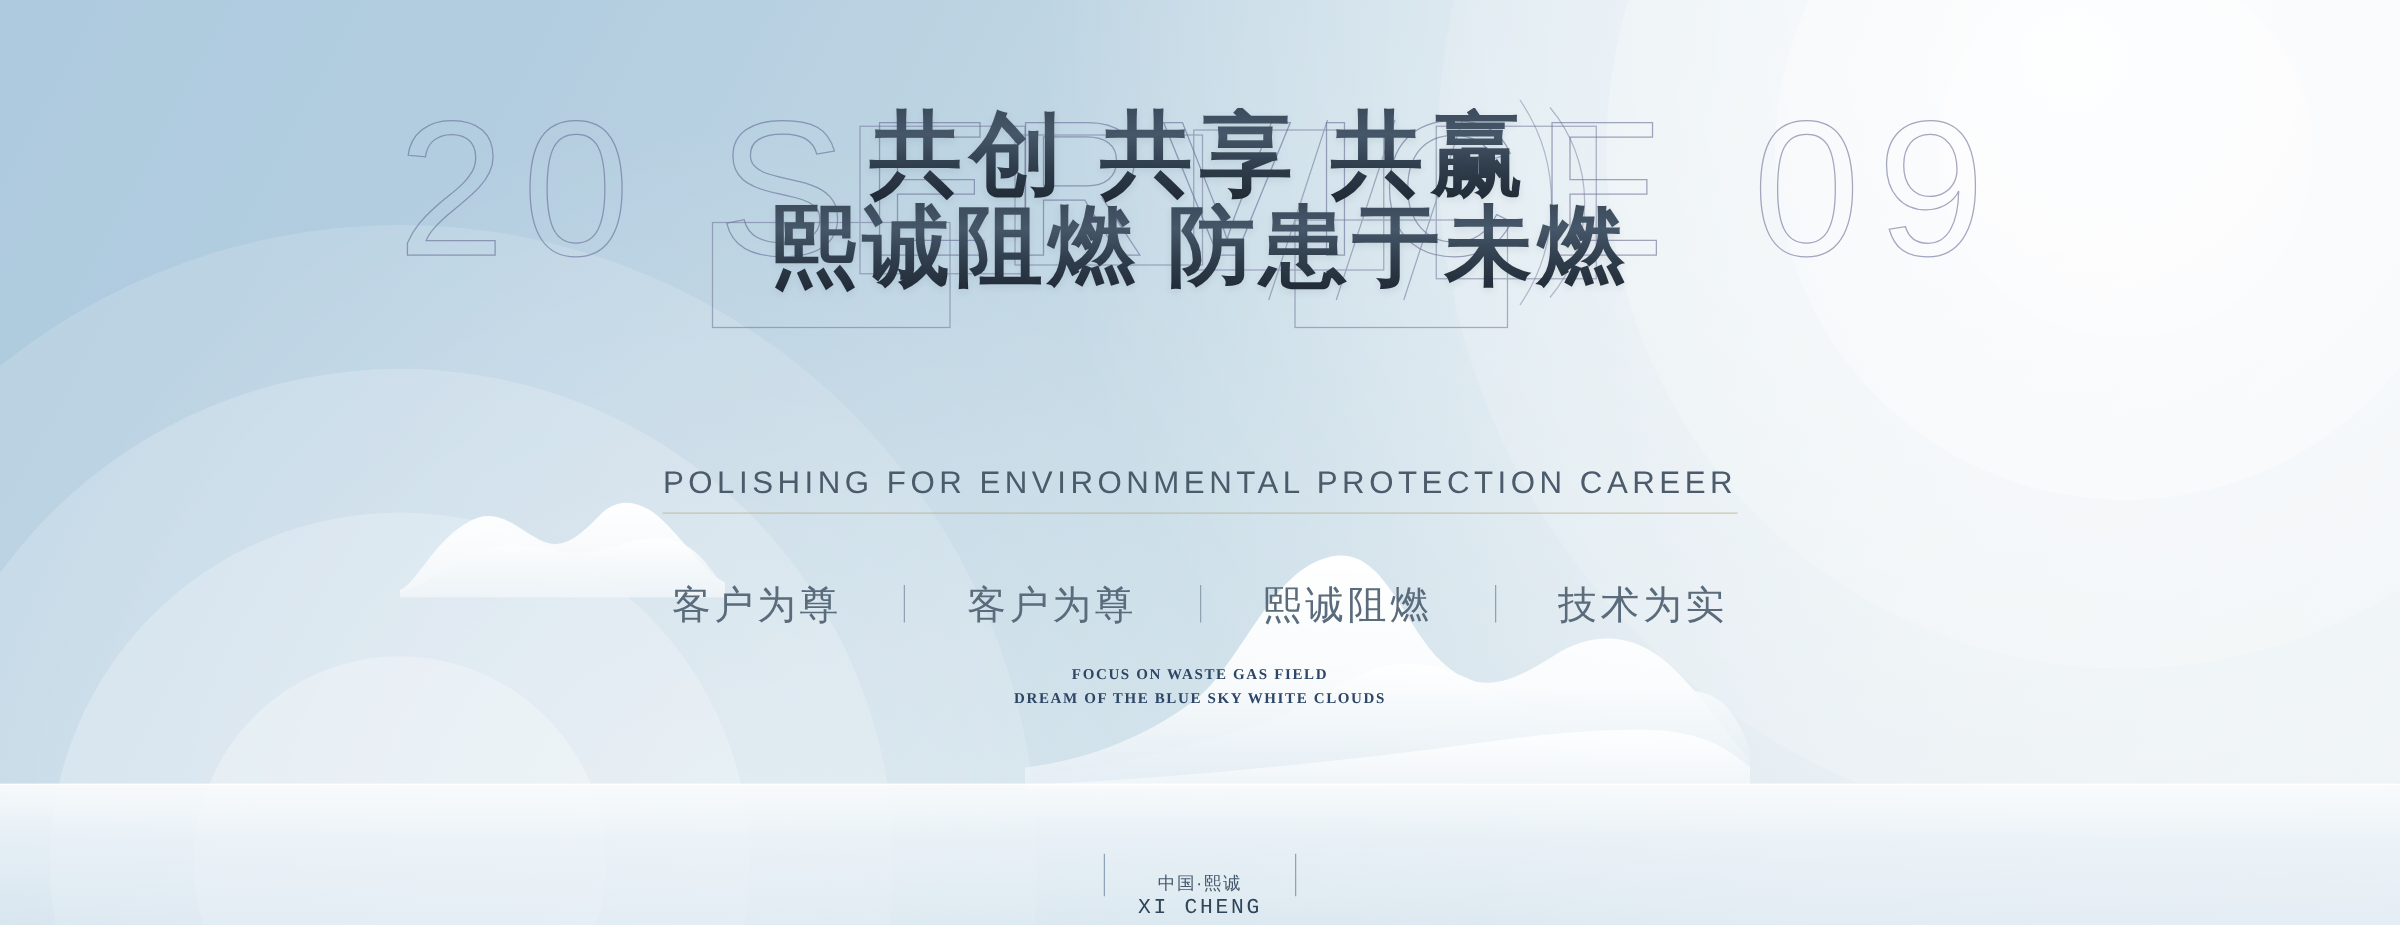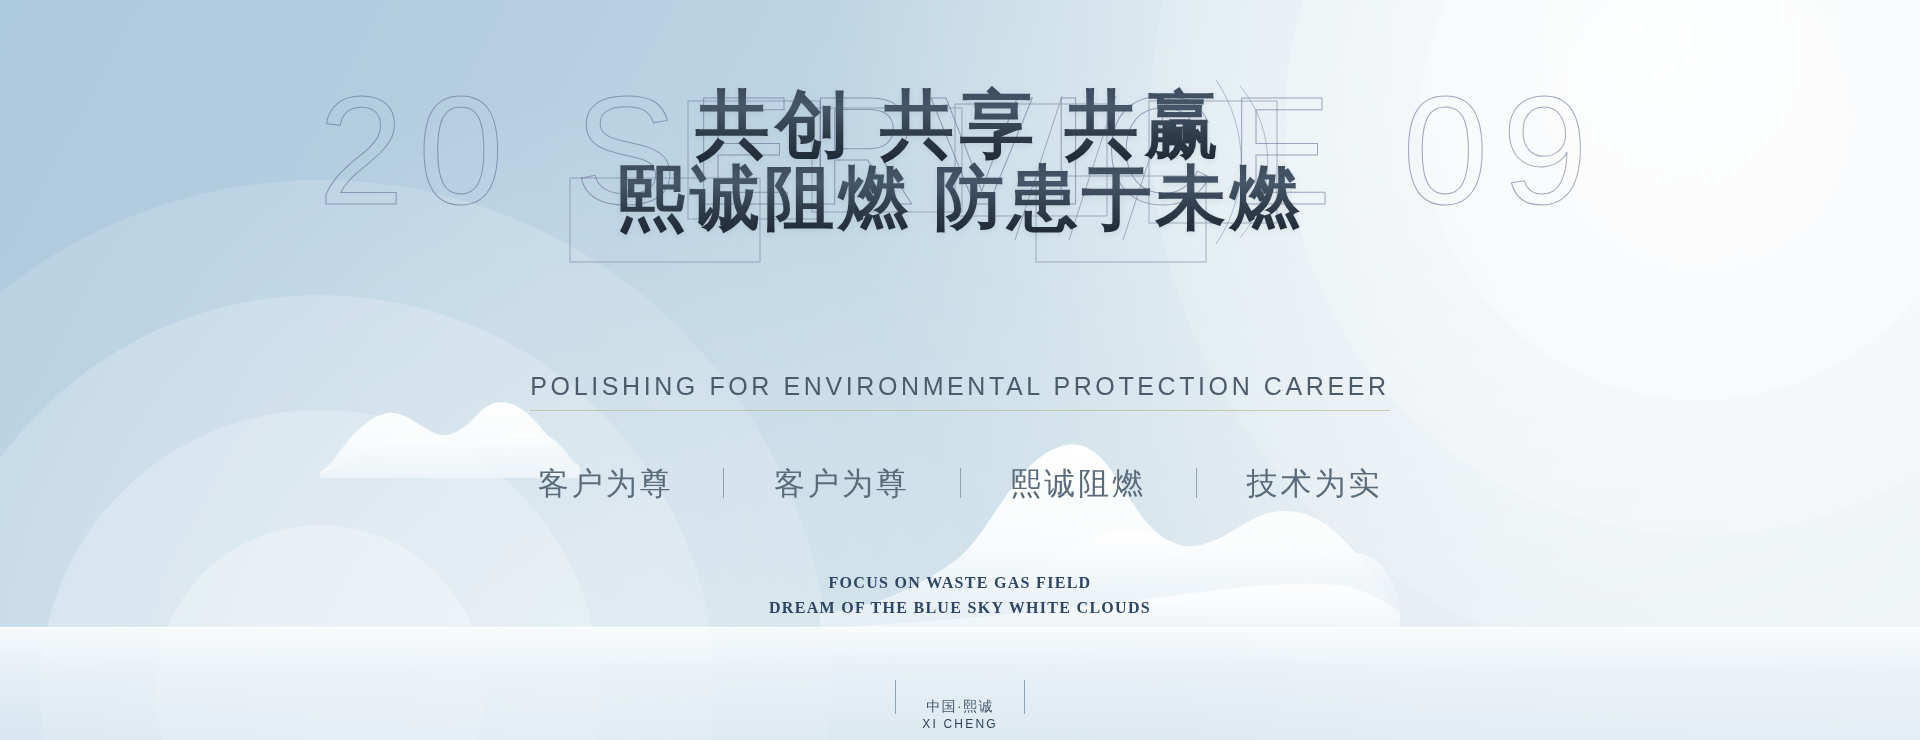--- a/index.html
+++ b/index.html
@@ -130,40 +130,40 @@
   .values .sep{
     display:inline-block;
     width:1px; height:30px;
     background:#8fa2b2;
     margin:0 38px;
     vertical-align:-4px;
   }
 
   
   .tagline{
-    position:absolute; left:0; right:0; top:571px;
+    position:absolute; left:0; right:0; top:530px;
     text-align:center;
     font-family:"Liberation Serif", serif;
     font-weight:700;
-    font-size:16px;
+    font-size:12px;
     letter-spacing:1.3px;
     line-height:1.55;
     color:#2d4665;
   }
 
   
   .sign{
     position:absolute; left:0; right:0; top:661px;
     display:flex; align-items:center; justify-content:center;
     gap:26px;
   }
   .sign .bar{ width:1px; height:34px; background:#8ea4b6; }
   .sign .txt{ text-align:center; line-height:1.35; }
   .sign .cn{ font-size:14px; letter-spacing:1.4px; color:#45586b;margin-top:36px; }
-  .sign .en{ font-size:12px; letter-spacing:2.2px; color:#2f4559; }
+  .sign .en{ font-size:17px; letter-spacing:2.2px; color:#2f4559;font-family:Liberation Mono, monospace; }
 
   
   .cloud{ position:absolute; pointer-events:none; }
   .cloud-left{ left:320px; top:396px; }
   .cloud-right{ left:820px; top:432px; }
 </style>
 </head>
 <body>
 
 <div class="banner">

